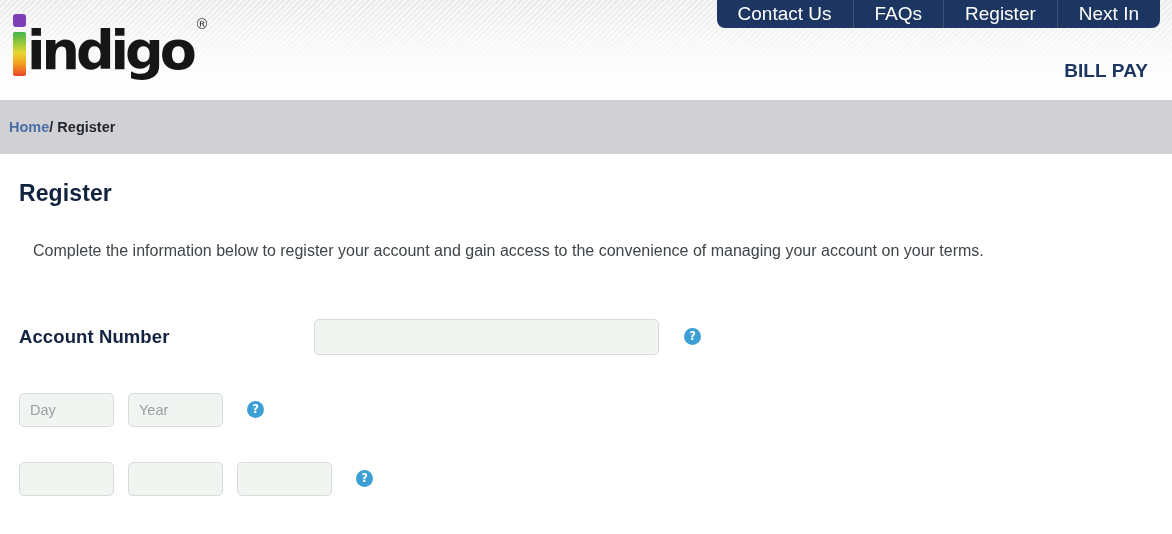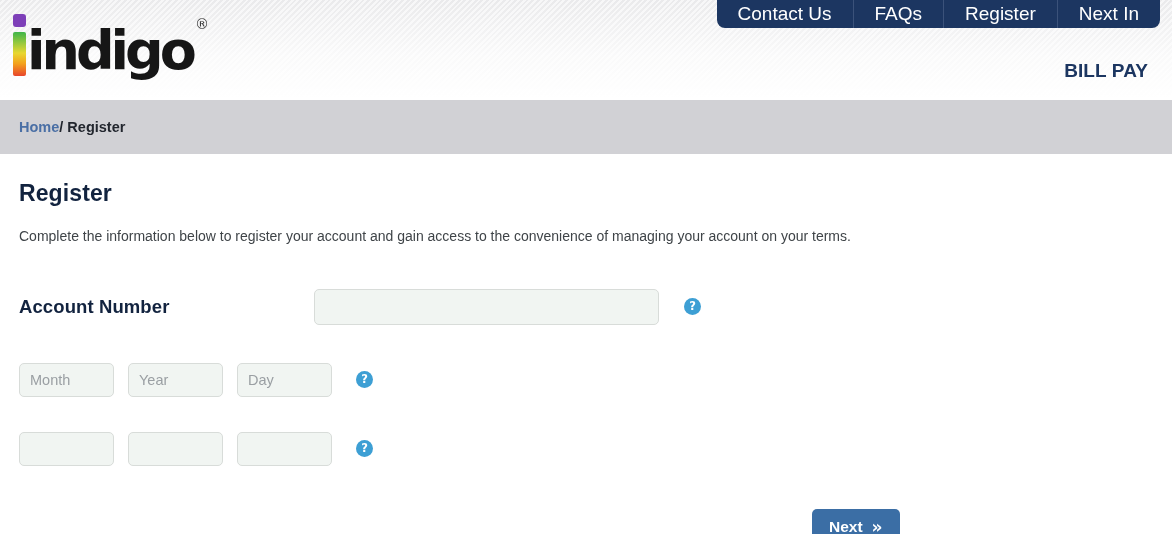--- a/index.html
+++ b/index.html
@@ -119,21 +119,21 @@
     white-space: nowrap;
     cursor: pointer;
   }
 
   
   .breadcrumb-bar {
     height: 54px;
     background: #d1d1d5;
     display: flex;
     align-items: center;
-    padding-left: 19px;
+    padding-left: 9px;
   }
   .breadcrumb {
     font-size: 14.5px;
     font-weight: bold;
     color: #22262e;
   }
   .breadcrumb-link {
     color: #4a6fa5;
     cursor: pointer;
   }
@@ -146,23 +146,23 @@
   }
   .page-title {
     margin: 0;
     padding-top: 26px;
     font-size: 23px;
     font-weight: bold;
     color: #12233f;
     letter-spacing: 0.1px;
   }
   .page-desc {
-    margin: 0;
+    margin: 14px;
     padding-top: 21px;
-    font-size: 14px;
+    font-size: 16px;
     color: #3f4448;
   }
 
   
   .form {
     padding-top: 36px;
   }
   .form-row {
     display: flex;
     align-items: center;
@@ -288,23 +288,22 @@
     <div class="form-row">
       <div class="form-label">Account Number</div>
       <div class="fields">
         <input class="txt txt-wide" type="text" placeholder="" style="">
         <span class="help wide-offset">?</span>
       </div>
     </div>
 
     <div class="form-row r2">
       <div class="fields">
-        <input class="txt txt-part" type="text" placeholder="Month" style="">
+        <input class="txt txt-part" type="text" placeholder="Day" style="">
         <input class="txt txt-part" type="text" placeholder="Year" style="">
-        <input class="txt txt-part" type="text" placeholder="Day" style="">
         <span class="help">?</span>
       </div>
     </div>
 
     <div class="form-row">
       <div class="fields">
         <input class="txt txt-part" type="text" placeholder="" style="">
         <input class="txt txt-part" type="text" placeholder="" style="">
         <input class="txt txt-part" type="text" placeholder="" style="">
         <span class="help">?</span>

